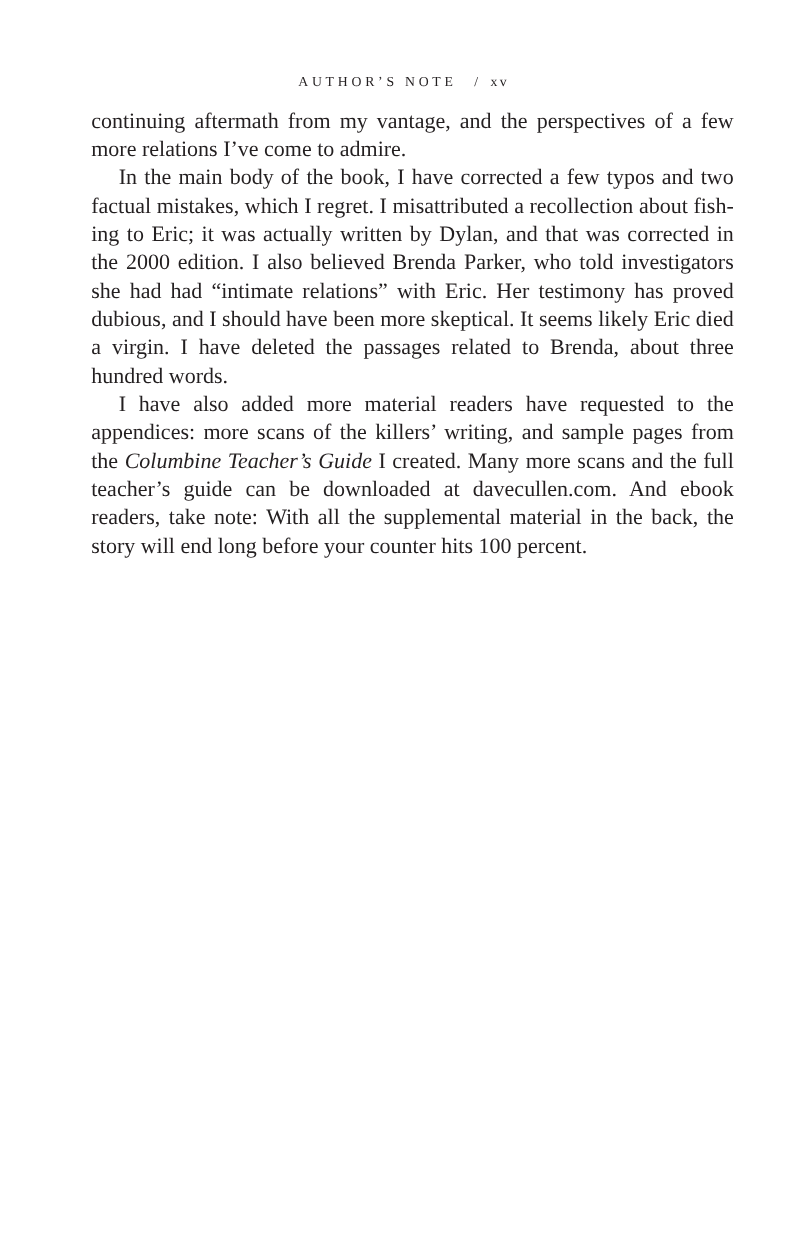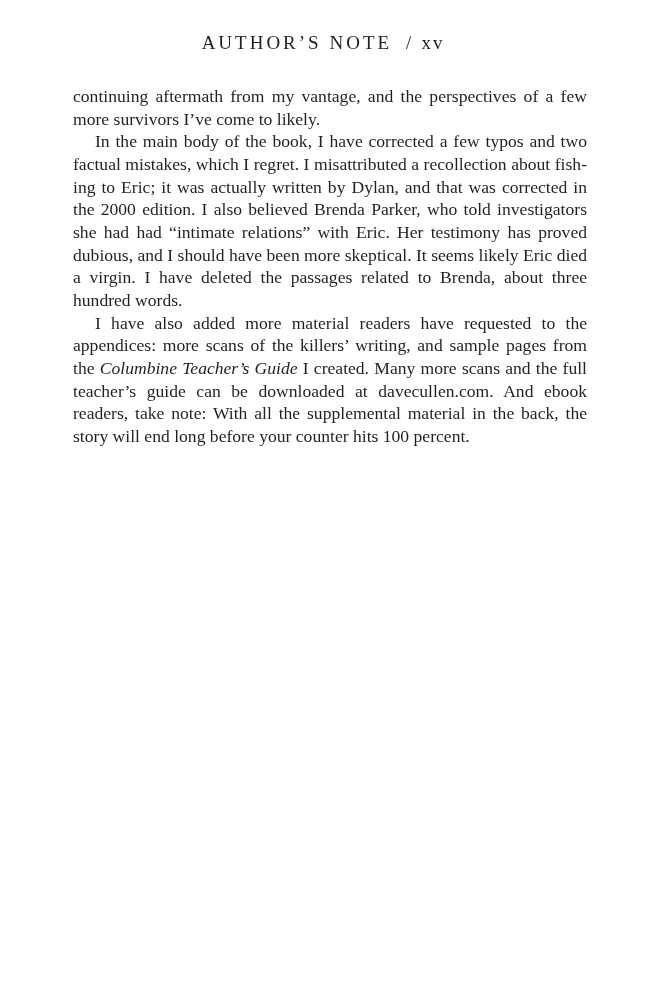--- a/index.html
+++ b/index.html
@@ -3,22 +3,22 @@
   <meta charset="utf-8">
   <style>
     html, body { margin: 0; padding: 0; background: #ffffff; }
     body { width: 646px; height: 1000px; position: relative; overflow: hidden; }
     .page {
       position: absolute; left: 0; top: 0; width: 646px; height: 1000px;
       background: #ffffff; color: #231f20;
       font-family: "Liberation Serif", "DejaVu Serif", serif;
     }
     .running-head {
-      position: absolute; top: 32px; left: 0; width: 646px;
-      text-align: center; font-size: 19px; letter-spacing: 3px;
+      position: absolute; top: 60px; left: 0; width: 646px;
+      text-align: center; font-size: 11px; letter-spacing: 3px;
       color: #231f20;
     }
     .running-head .sep { margin: 0 10px 0 14px; letter-spacing: 0; }
     .running-head .folio { letter-spacing: 2px; }
     .body-text {
       position: absolute; top: 85px; left: 73px; width: 514px;
       font-size: 17.6px; line-height: 22.65px; text-align: justify;
       hyphens: manual;
     }
     .body-text p { margin: 0; }
@@ -28,20 +28,20 @@
 </head>
 <body>
 
 <div class="page">
   <div class="running-head">
     <span>AUTHOR’S NOTE</span><span class="sep">/</span><span class="folio">xv</span>
   </div>
 
   <div class="body-text">
     <p>
-      <span>continuing aftermath from my vantage, and the perspectives of a few more survivors I’ve come to likely.</span>
+      <span>continuing aftermath from my vantage, and the perspectives of a few more relations I’ve come to admire.</span>
     </p>
     <p class="indent">
       <span>In the main body of the book, I have corrected a few typos and two factual mistakes, which I regret. I misattributed a recollection about fish­ing to Eric; it was actually written by Dylan, and that was corrected in the 2000 edition. I also believed Brenda Parker, who told investigators she had had “intimate relations” with Eric. Her testimony has proved dubious, and I should have been more skeptical. It seems likely Eric died a virgin. I have deleted the passages related to Brenda, about three hundred words.</span>
     </p>
     <p class="indent"><span>I have also added more material readers have requested to the appendi­ces: more scans of the killers’ writing, and sample pages from the </span><em>Columbine Teacher’s Guide</em><span> I created. Many more scans and the full teacher’s guide can be downloaded at davecullen.com. And ebook readers, take note: With all the supplemental material in the back, the story will end long before your counter hits 100 percent.</span></p>
   </div>
 </div>
 
 </body></html>

